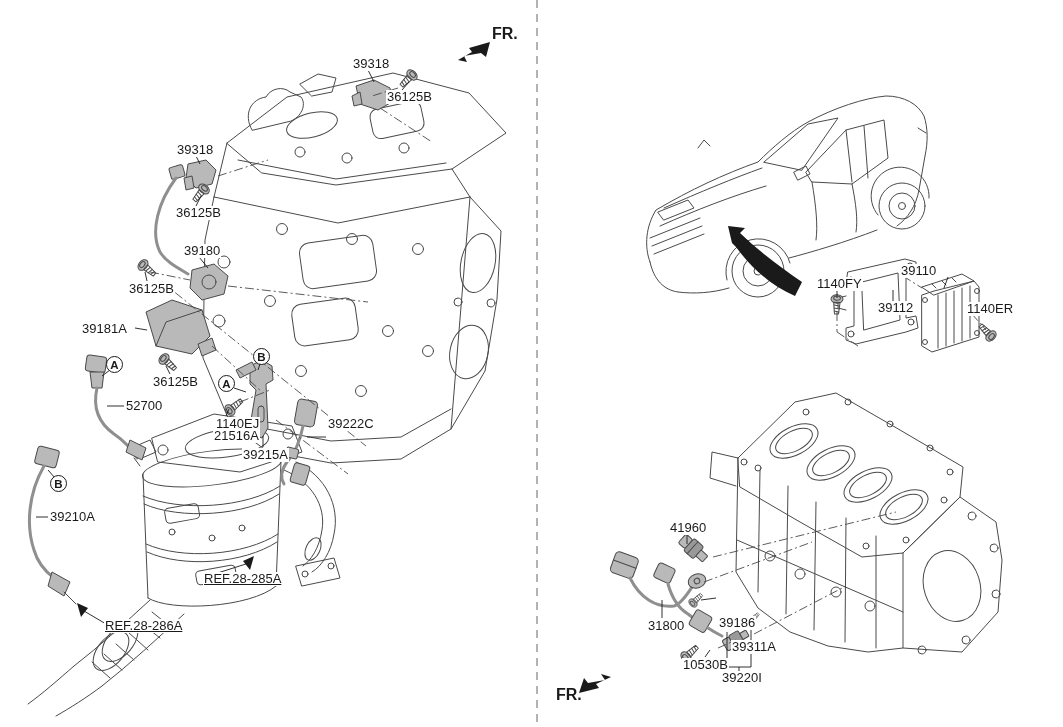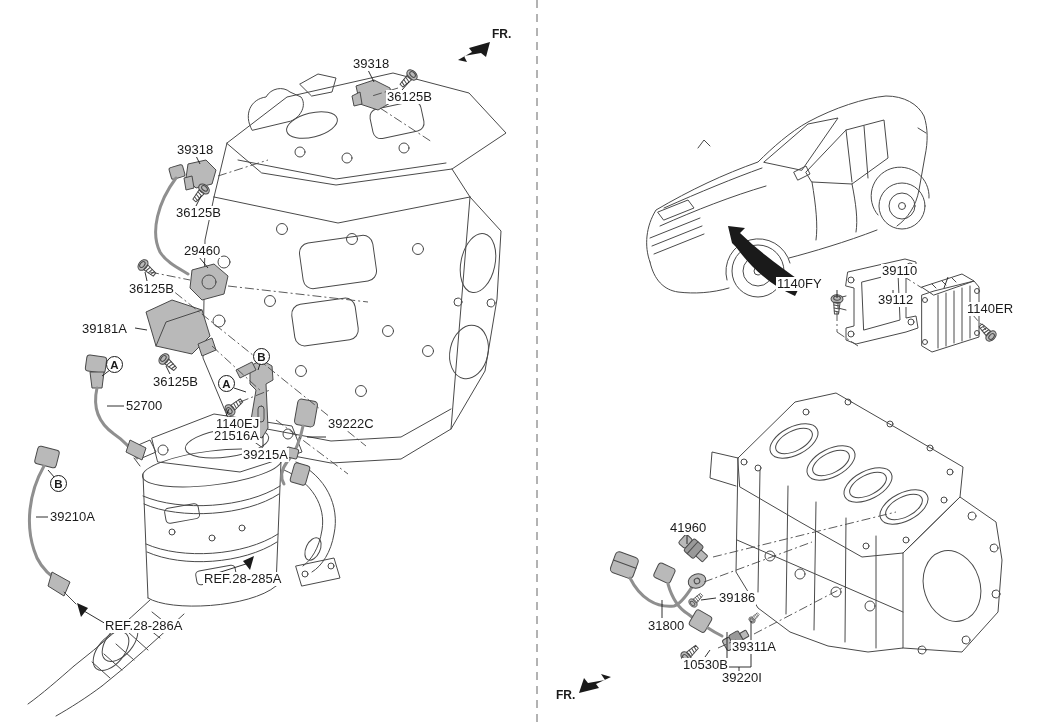--- a/index.html
+++ b/index.html
@@ -10,22 +10,22 @@
   .s{fill:none;stroke:var(--line);stroke-width:1;stroke-linejoin:round;stroke-linecap:round}
   .fill-g{fill:var(--partFill);stroke:var(--line);stroke-width:1;stroke-linejoin:round}
   .fill-d{fill:var(--partFillDark);stroke:var(--line);stroke-width:1}
   .cable{fill:none;stroke:var(--cable);stroke-width:3;stroke-linecap:round}
   .dashdot{fill:none;stroke:var(--line);stroke-width:0.9;stroke-dasharray:9 3 2 3}
   .divider{stroke:#666;stroke-width:1;stroke-dasharray:8 6;fill:none}
   .ldr{fill:none;stroke:var(--ink);stroke-width:0.9}
   .blk{fill:var(--ink);stroke:none}
   .lbl{position:absolute;font-size:13px;line-height:14px;color:var(--ink);white-space:nowrap;
        background:var(--bg);padding:0 1px}
-  .ref{}
-  .fr{position:absolute;font-size:12px;line-height:16px;font-weight:bold;color:var(--ink);background:transparent}
+  .ref{text-decoration:underline}
+  .fr{position:absolute;font-size:16px;line-height:16px;font-weight:bold;color:var(--ink);background:transparent}
   .co{position:absolute;width:17px;height:17px;border:1.4px solid var(--ink);border-radius:50%;
       display:flex;align-items:center;justify-content:center;font-size:11.5px;font-weight:bold;
       color:var(--ink);background:var(--bg);box-sizing:border-box}
 </style>
 </head>
 <body>
 
 <svg class="art" width="1063" height="727" viewBox="0 0 1063 727">
   <defs>
     <g id="bolt">
@@ -310,43 +310,43 @@
   </g>
 
   <polygon class="blk" points="490,42 469,48 472,52 458,60 467,62 464,56 481,53 486,57"></polygon>
   <polygon class="blk" points="579,693 599,688 596,684 611,677 601,674 605,680 588,683 584,678"></polygon>
 </svg>
 
 <div class="lbl" style="left:352px;top:57px">39318</div>
 <div class="lbl" style="left:386px;top:90px">36125B</div>
 <div class="lbl" style="left:176px;top:143px">39318</div>
 <div class="lbl" style="left:175px;top:206px">36125B</div>
-<div class="lbl" style="left:183px;top:244px">29460</div>
+<div class="lbl" style="left:183px;top:244px">39180</div>
 <div class="lbl" style="left:128px;top:282px">36125B</div>
 <div class="lbl" style="left:81px;top:322px">39181A</div>
 <div class="lbl" style="left:152px;top:375px">36125B</div>
 <div class="lbl" style="left:125px;top:399px">52700</div>
 <div class="lbl" style="left:215px;top:417px">1140EJ</div>
 <div class="lbl" style="left:213px;top:429px">21516A</div>
 <div class="lbl" style="left:242px;top:448px">39215A</div>
 <div class="lbl" style="left:327px;top:417px">39222C</div>
 <div class="lbl" style="left:49px;top:510px">39210A</div>
 <div class="lbl ref" style="left:203px;top:572px">REF.28-285A</div>
 <div class="lbl ref" style="left:104px;top:619px">REF.28-286A</div>
 
 <div class="co" style="left:106px;top:356px">A</div>
 <div class="co" style="left:253px;top:348px">B</div>
 <div class="co" style="left:218px;top:375px">A</div>
 <div class="co" style="left:50px;top:475px">B</div>
 
-<div class="lbl" style="left:776px;top:277px">1140FY</div>
-<div class="lbl" style="left:877px;top:293px">39112</div>
-<div class="lbl" style="left:881px;top:264px">39110</div>
+<div class="lbl" style="left:816px;top:277px">1140FY</div>
+<div class="lbl" style="left:877px;top:301px">39112</div>
+<div class="lbl" style="left:900px;top:264px">39110</div>
 <div class="lbl" style="left:966px;top:302px">1140ER</div>
 <div class="lbl" style="left:669px;top:521px">41960</div>
-<div class="lbl" style="left:718px;top:591px">39186</div>
+<div class="lbl" style="left:718px;top:616px">39186</div>
 <div class="lbl" style="left:647px;top:619px">31800</div>
 <div class="lbl" style="left:731px;top:640px">39311A</div>
 <div class="lbl" style="left:682px;top:658px">10530B</div>
 <div class="lbl" style="left:721px;top:671px">39220I</div>
 
 <div class="fr" style="left:492px;top:26px">FR.</div>
 <div class="fr" style="left:556px;top:687px">FR.</div>
 
 </body></html>

